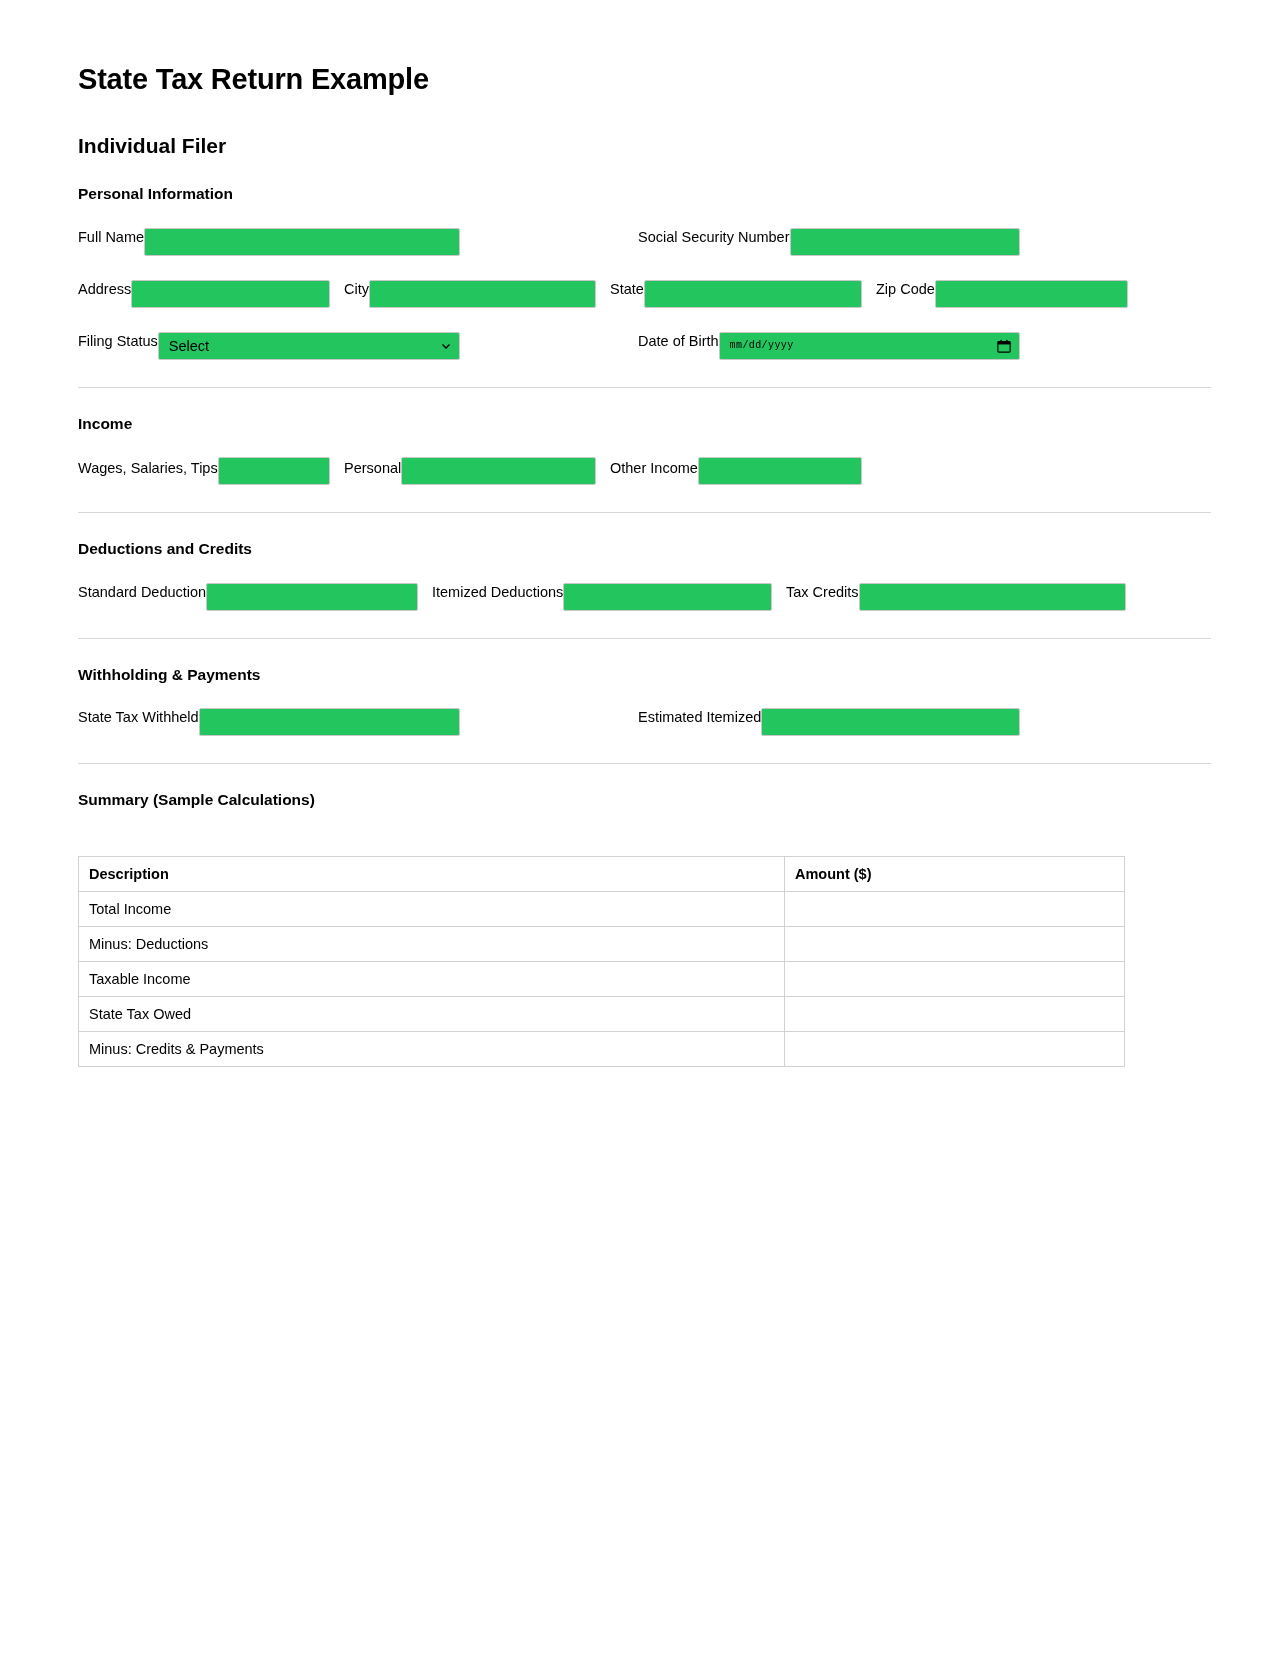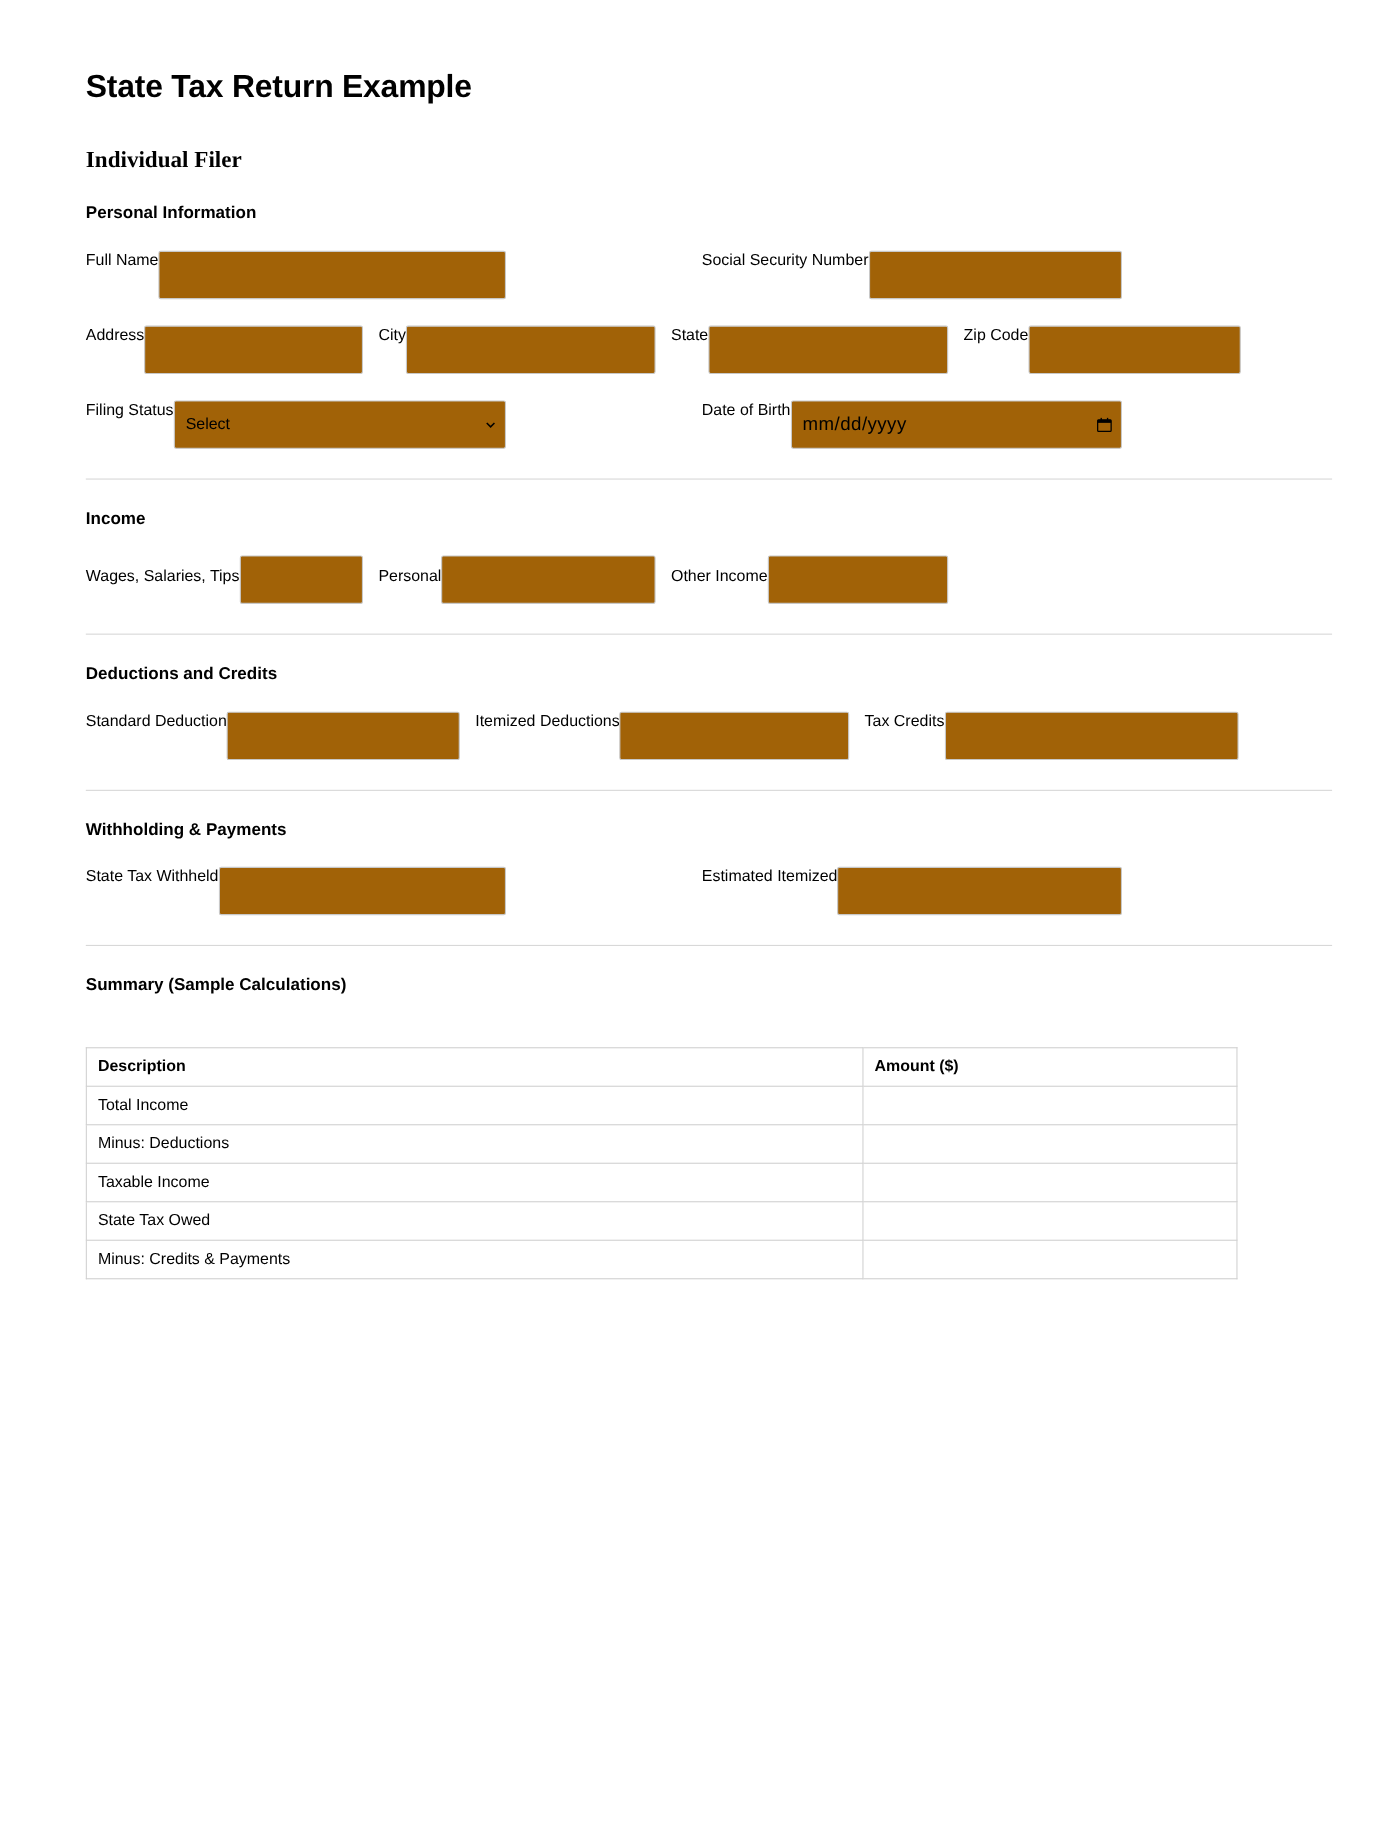--- a/index.html
+++ b/index.html
@@ -28,21 +28,20 @@
     font-weight: bold;
     margin: 0 0 0 0;
     letter-spacing: -0.2px;
     line-height: 1.2;
   }
   h2.doc-subtitle {
     font-size: 21px;
     font-weight: bold;
     margin: 36px 0 0 0;
     line-height: 1.2;
-    font-family: Liberation Serif, serif;
   }
   h3.section-title {
     font-size: 15.5px;
     font-weight: bold;
     margin: 27px 0 0 0;
     line-height: 1.2;
   }
 
   .section-divider {
     border: none;
@@ -64,24 +63,24 @@
   .field-label {
     font-size: 14.5px;
     line-height: 1.25;
     color: #000;
     margin-bottom: 7px;
     white-space: nowrap;
   }
   input.text-input,
   .select-wrap,
   .date-wrap {
-    height: 44px;
+    height: 28px;
     border: 1px solid #c8c8c8;
     border-radius: 2px;
-    background: #a16207;
+    background: #22c55e;
     font-family: "Liberation Sans", sans-serif;
     font-size: 14.5px;
     padding: 0 8px;
     color: #000;
     width: 100%;
     outline: none;
   }
 
   .select-wrap {
     position: relative;
@@ -100,22 +99,22 @@
     margin-left: 6px;
   }
 
   .date-wrap {
     position: relative;
     display: flex;
     align-items: center;
     padding: 0 8px 0 10px;
   }
   .date-placeholder {
-    font-family: Liberation Sans, sans-serif;
-    font-size: 17px;
+    font-family: Liberation Mono, monospace;
+    font-size: 10px;
     letter-spacing: 0.4px;
     color: #000;
     flex: 1;
   }
   .cal-icon {
     width: 14px;
     height: 14px;
     flex: 0 0 auto;
   }
 

